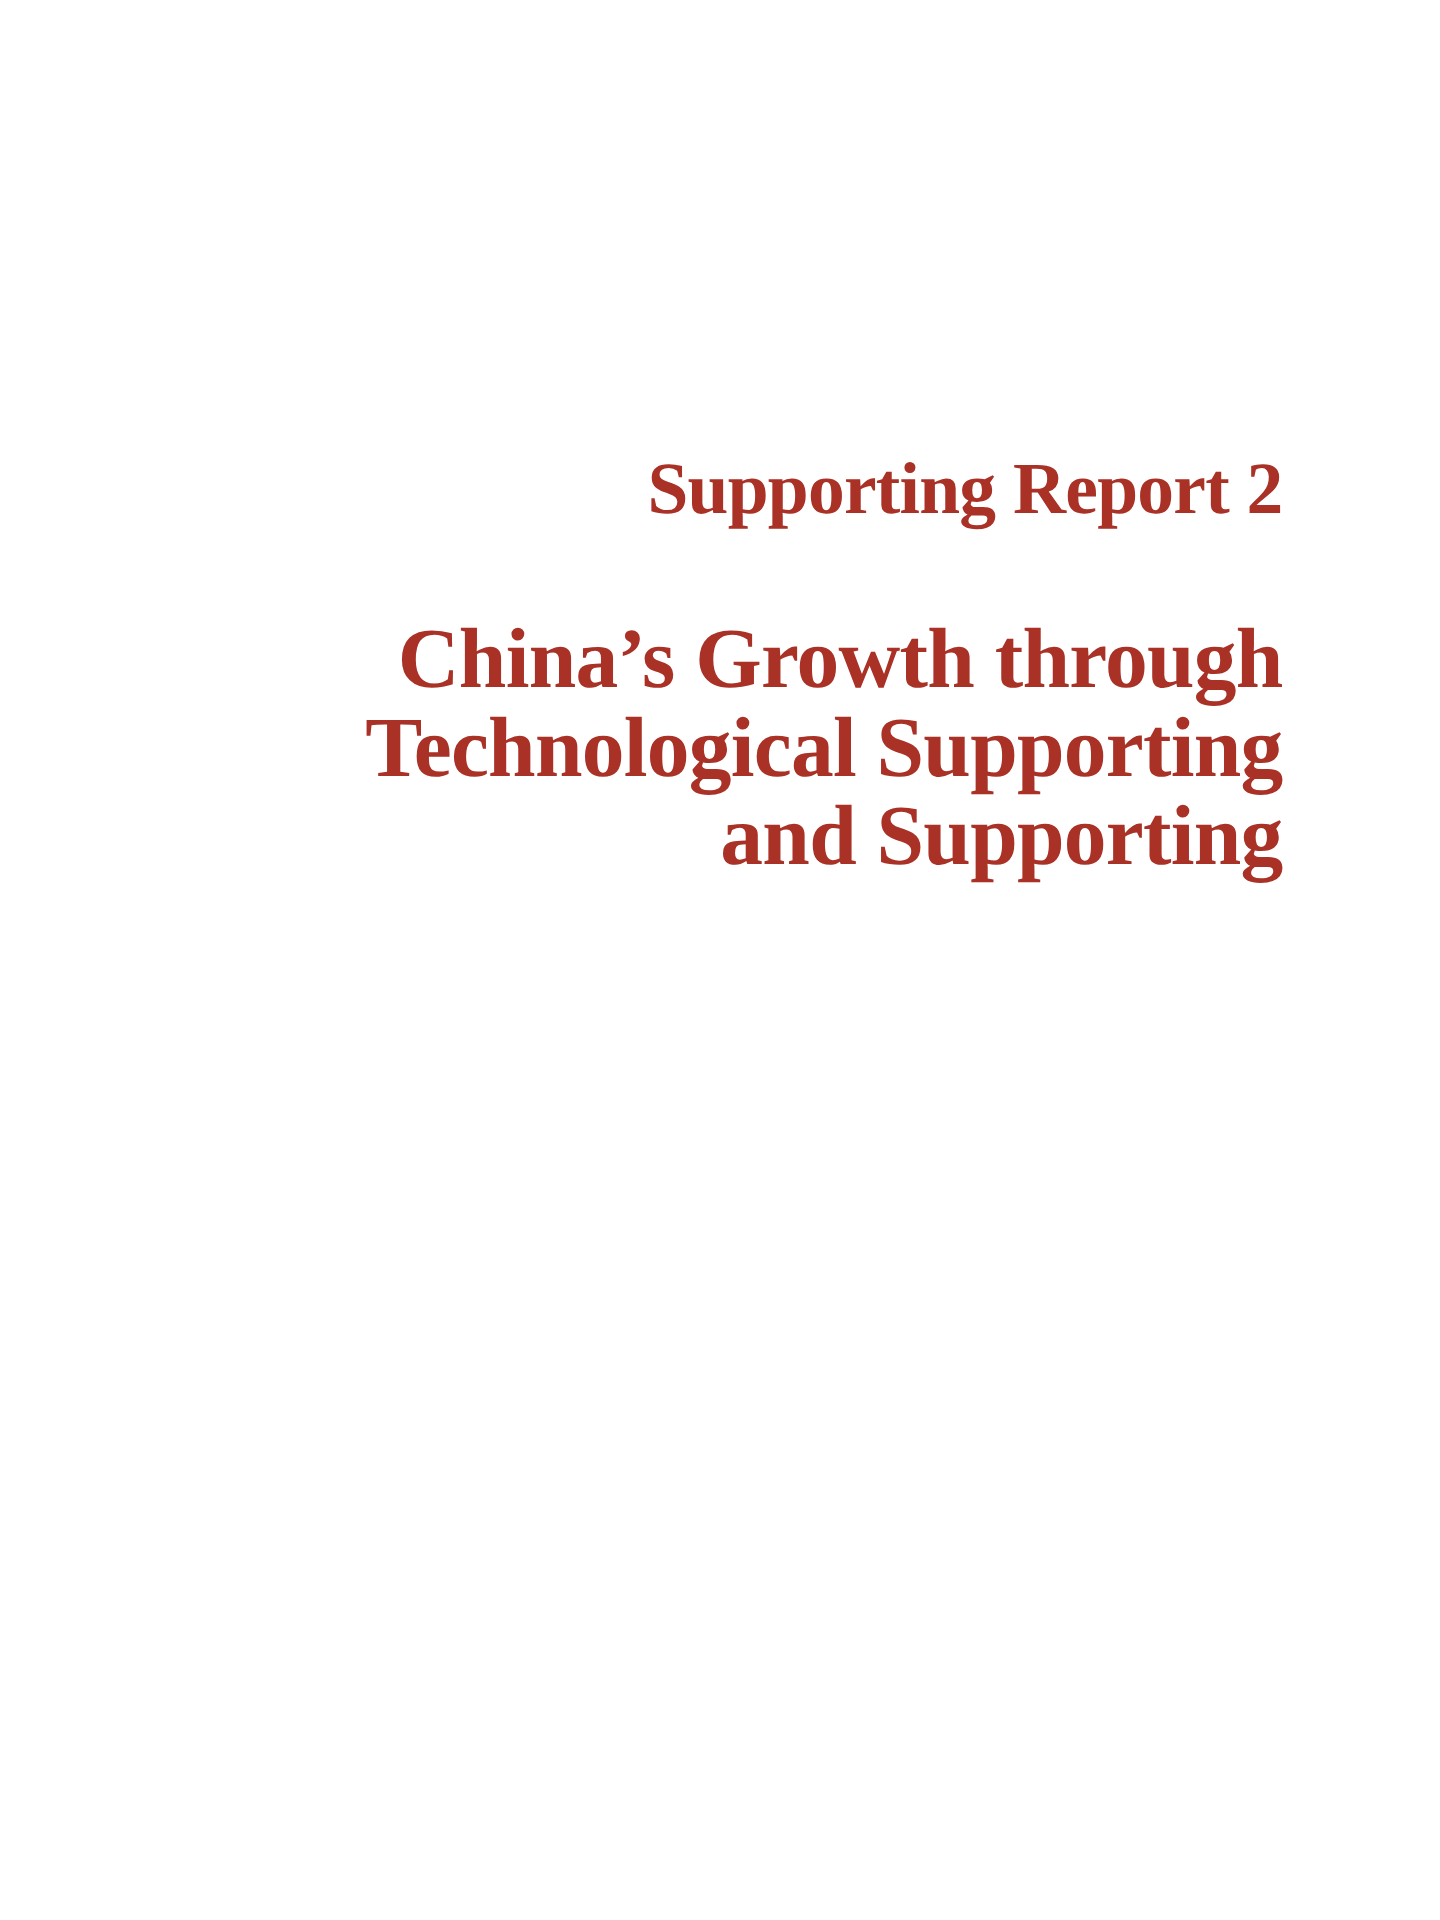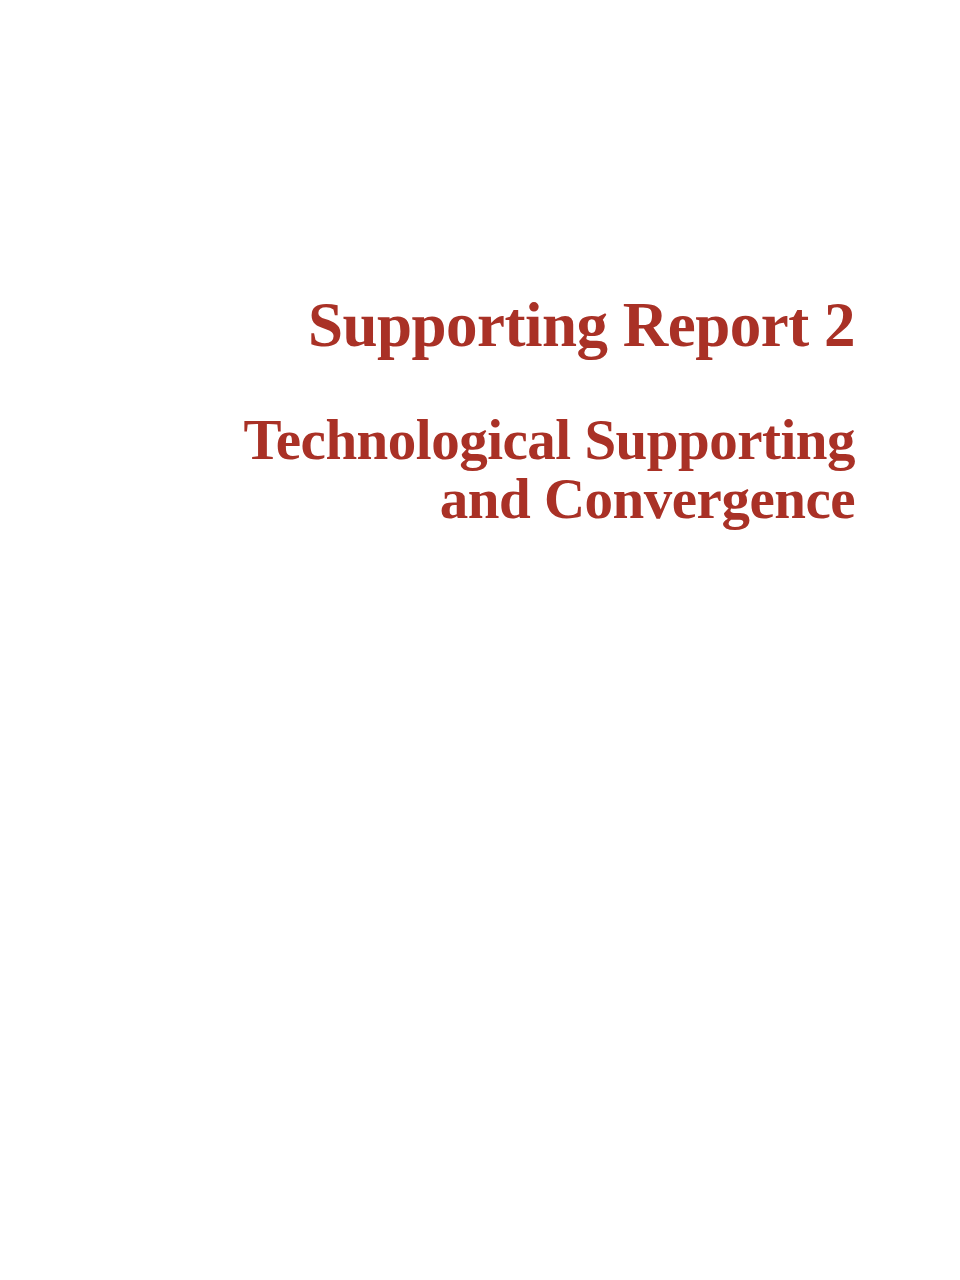--- a/index.html
+++ b/index.html
@@ -22,21 +22,21 @@
   .title-block {
     position: absolute;
     top: 296px;
     right: 105px;
     text-align: right;
     color: var(--accent, #a93126);
     font-weight: bold;
   }
   .report-number {
     margin: 0;
-    font-size: 63px;
+    font-size: 49px;
     line-height: 59px;
     font-weight: bold;
     letter-spacing: -0.5px;
   }
   .report-title {
     margin: 55px 0 0 0;
     font-size: 57px;
     line-height: 59px;
     font-weight: bold;
     letter-spacing: -0.5px;
@@ -45,17 +45,18 @@
     display: block;
   }
 </style>
 </head>
 <body style="background: rgb(255, 255, 255);">
 
 <div class="page">
   <div class="title-block">
     <h1 class="report-number">Supporting Report 2</h1>
     <h2 class="report-title">
+      <span class="title-line">China’s Growth through</span>
       <span class="title-line">Technological Supporting</span>
-      <span class="title-line">and Convergence</span>
+      <span class="title-line">and Supporting</span>
     </h2>
   </div>
 </div>
 
 </body></html>

